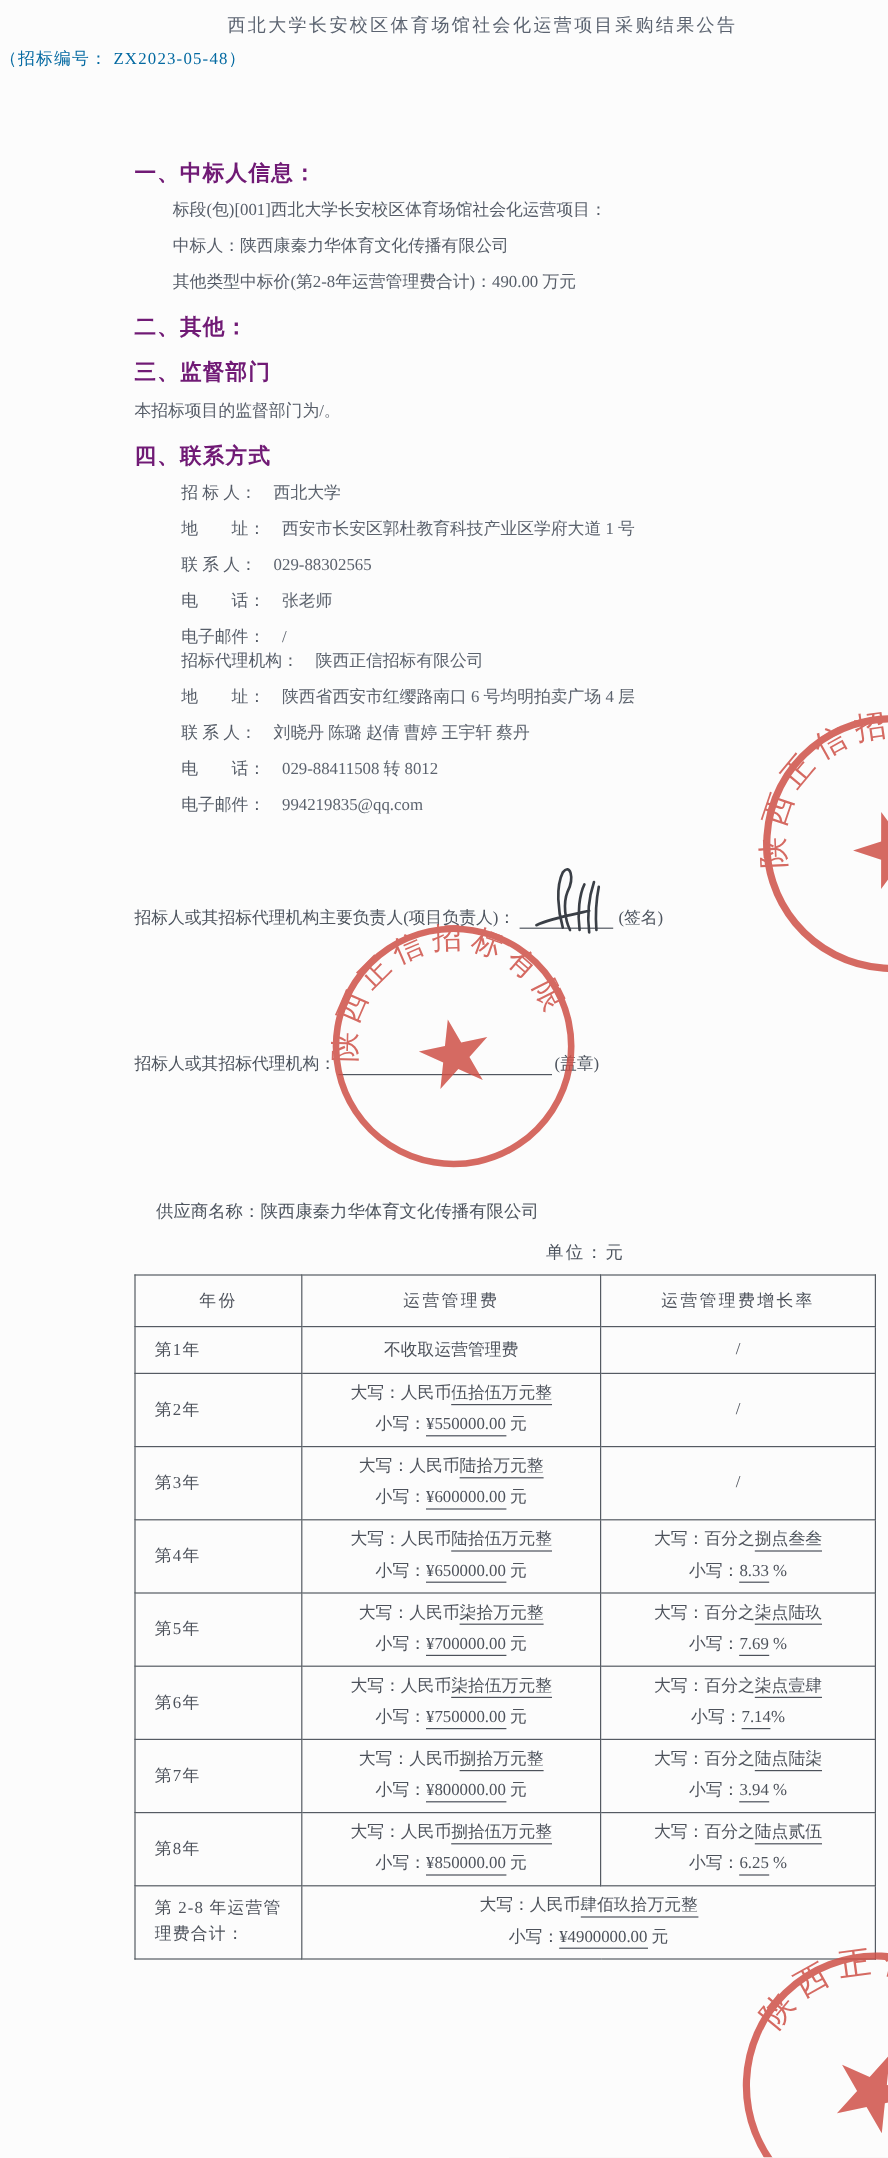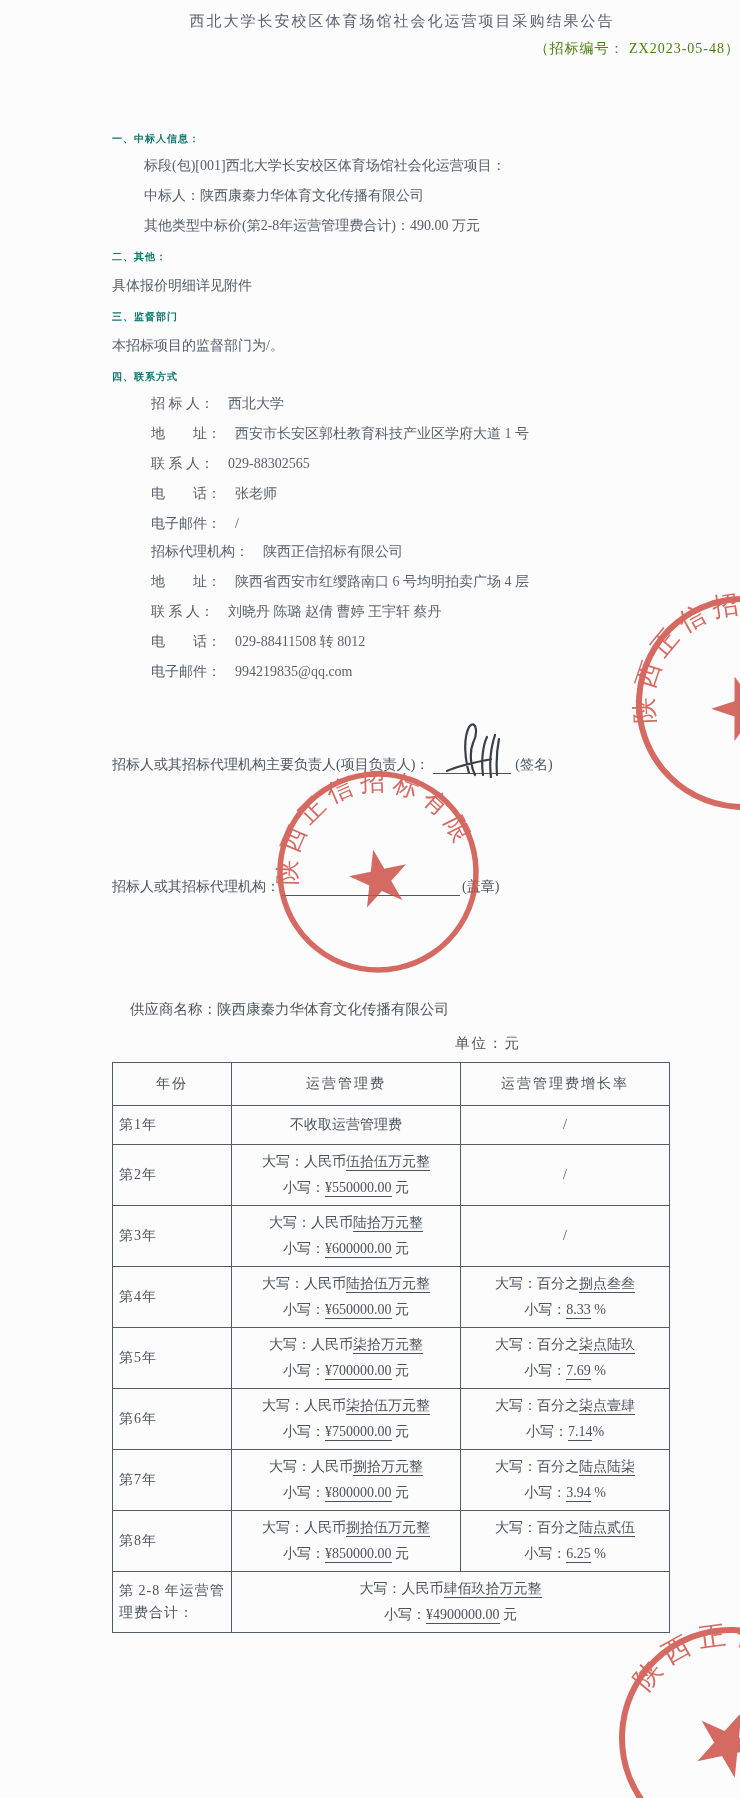--- a/index.html
+++ b/index.html
@@ -4,42 +4,42 @@
 <style>
   html,body{margin:0;padding:0;background:#f6f6f6;}
   .page{
     position:relative;width:740px;height:1798px;margin:0 auto;
     background:#fcfcfc;overflow:hidden;
     font-family:"Liberation Serif","DejaVu Serif",serif;
     color:#565d68;font-size:14px;
   }
   .doc-title{position:absolute;top:12px;left:0;width:100%;text-align:center;
     font-size:15px;letter-spacing:2px;color:#5b6370;margin-left:32px;}
-  .doc-subtitle{position:absolute;top:40px;left:0;width:100%;text-align:right;
-    font-size:14px;letter-spacing:1px;color:#4d7c0f;}
+  .doc-subtitle{position:absolute;top:40px;left:0;width:100%;text-align:left;
+    font-size:14px;letter-spacing:1px;color:#0369a1;}
   .main-col{position:absolute;top:118px;left:112px;width:530px;}
-  .sec-heading{font-weight:bold;color:#0f766e;font-size:10px;margin:14px 0 10px 0;letter-spacing:1px;}
+  .sec-heading{font-weight:bold;color:#701a75;font-size:18px;margin:14px 0 10px 0;letter-spacing:1px;}
   .indent-line{margin:10px 0 10px 32px;line-height:20px;}
   .plain-line{margin:12px 0;line-height:20px;}
   .kv-row{margin:10px 0;line-height:20px;display:flex;}
   .kv-label{white-space:pre;color:#565d68;margin-left:39px;}
   .kv-value{margin-left:14px;color:#5b626d;}
   .agency-col{position:absolute;top:532px;left:112px;width:540px;}
   .sign-row{position:absolute;left:112px;display:flex;align-items:flex-end;color:#4d545e;}
   .sign-row-1{top:756px;}
   .sign-row-2{top:878px;}
   .uline{display:inline-block;border-bottom:1.5px solid #50565f;position:relative;}
   .uline-sign{width:78px;height:14px;margin:0 4px;}
   .uline-seal{width:178px;height:14px;margin:0 2px;}
   .sign-svg{position:absolute;left:6px;bottom:-8px;overflow:visible;}
   .supplier-row{position:absolute;top:1000px;left:130px;font-size:14.5px;color:#4d545e;}
   .unit-row{position:absolute;top:1034px;left:455px;font-size:14.5px;color:#4d545e;letter-spacing:2px;}
   table.fee{position:absolute;top:1062px;left:112px;width:522px;border-collapse:collapse;
     table-layout:fixed;color:#4d525b;font-size:14px;}
-  table.fee th,table.fee td{border:1.6px solid #555b63;padding:4px 6px;vertical-align:middle;}
+  table.fee th,table.fee td{border:1.6px solid #555b63;padding:4px 16px;vertical-align:middle;}
   table.fee th{height:34px;font-weight:normal;letter-spacing:2px;text-align:center;}
   td.center{text-align:center;}
   td.year-cell{text-align:left;letter-spacing:1px;}
   td.total-year{text-align:left;padding-left:7px;line-height:22px;letter-spacing:1px;}
   td.pair{padding:6px 4px 6px 16px;}
   .cell-line{line-height:26px;white-space:nowrap;text-align:center;}
   .u{border-bottom:1px solid #4d525b;padding-bottom:1px;}
   .row-single td{height:30px;}
   .stamp{position:absolute;opacity:0.85;}
   .stamp svg{overflow:visible;}
@@ -52,21 +52,20 @@
   <div class="doc-title">西北大学长安校区体育场馆社会化运营项目采购结果公告</div>
   <div class="doc-subtitle">（招标编号： ZX2023-05-48）</div>
 
   <div class="main-col">
     <div class="sec-heading">一、中标人信息：</div>
     <div class="indent-line">标段(包)[001]西北大学长安校区体育场馆社会化运营项目：</div>
     <div class="indent-line">中标人：陕西康秦力华体育文化传播有限公司</div>
     <div class="indent-line">其他类型中标价(第2-8年运营管理费合计)：490.00 万元</div>
 
     <div class="sec-heading">二、其他：</div>
-    <div class="plain-line">具体报价明细详见附件</div>
 
     <div class="sec-heading">三、监督部门</div>
     <div class="plain-line">本招标项目的监督部门为/。</div>
 
     <div class="sec-heading">四、联系方式</div>
     <div class="kv-row">
       <span class="kv-label">招 标 人：</span>
       <span class="kv-value">西北大学</span>
     </div>
     <div class="kv-row">

